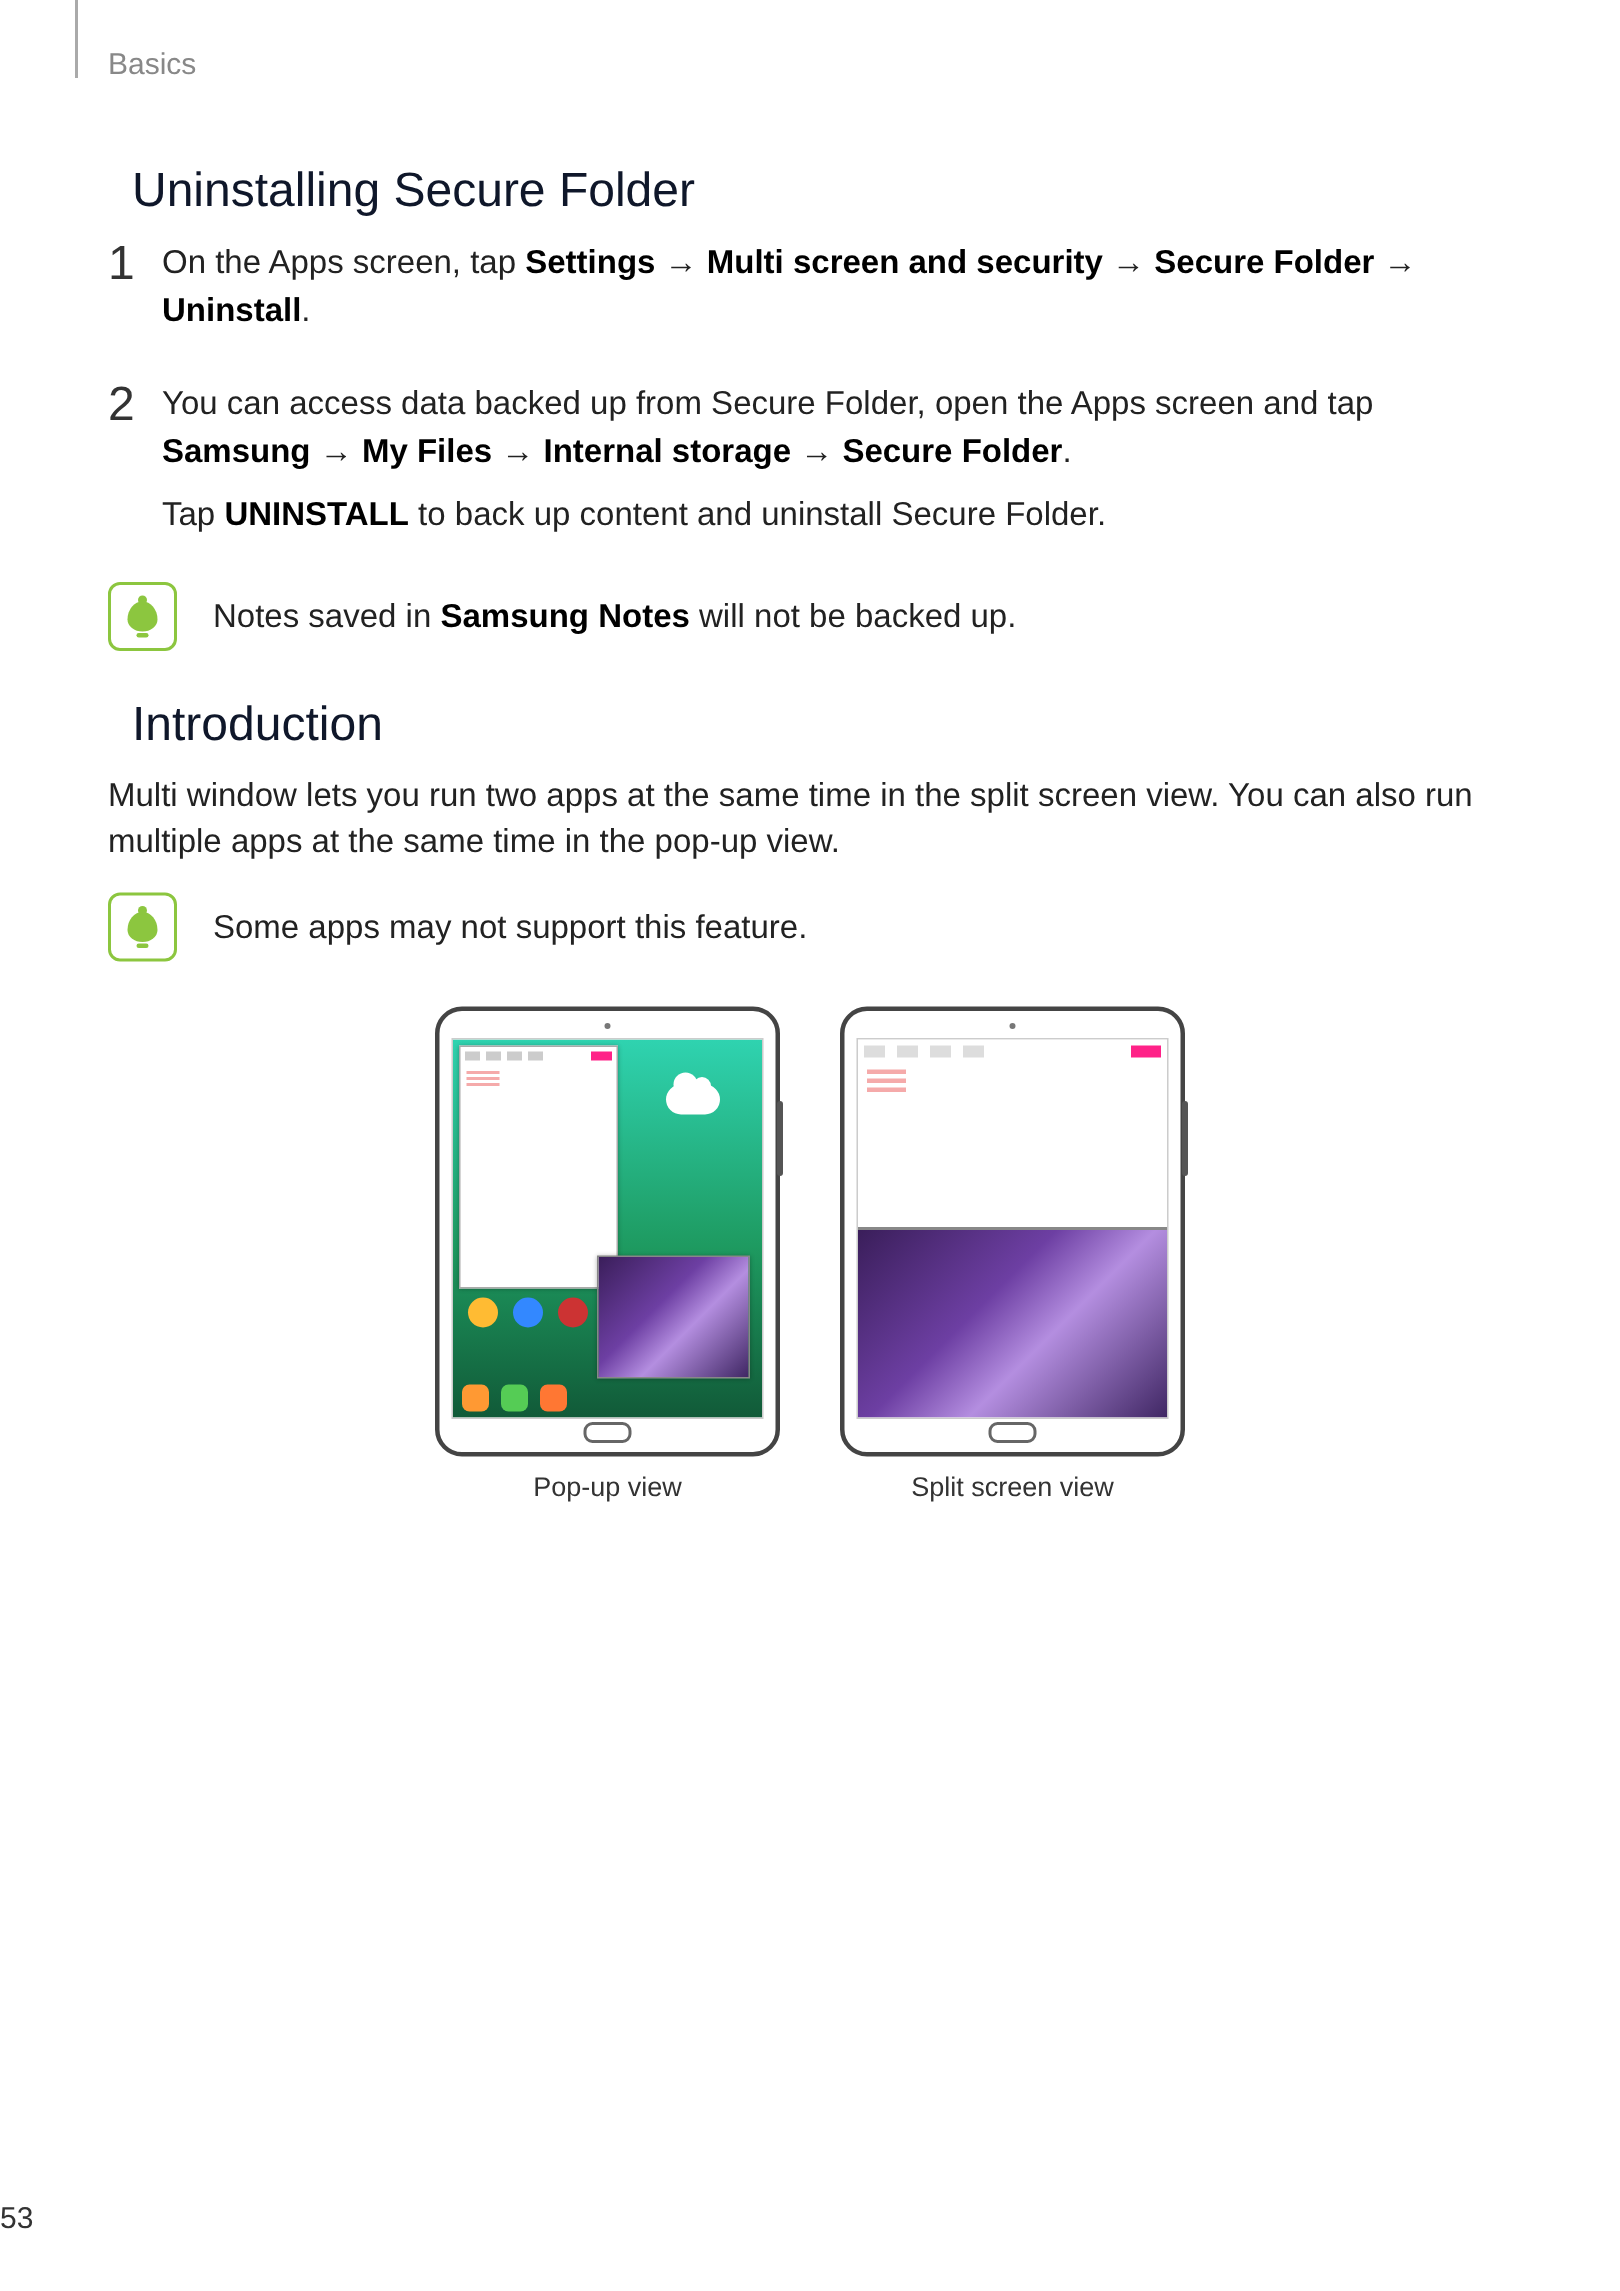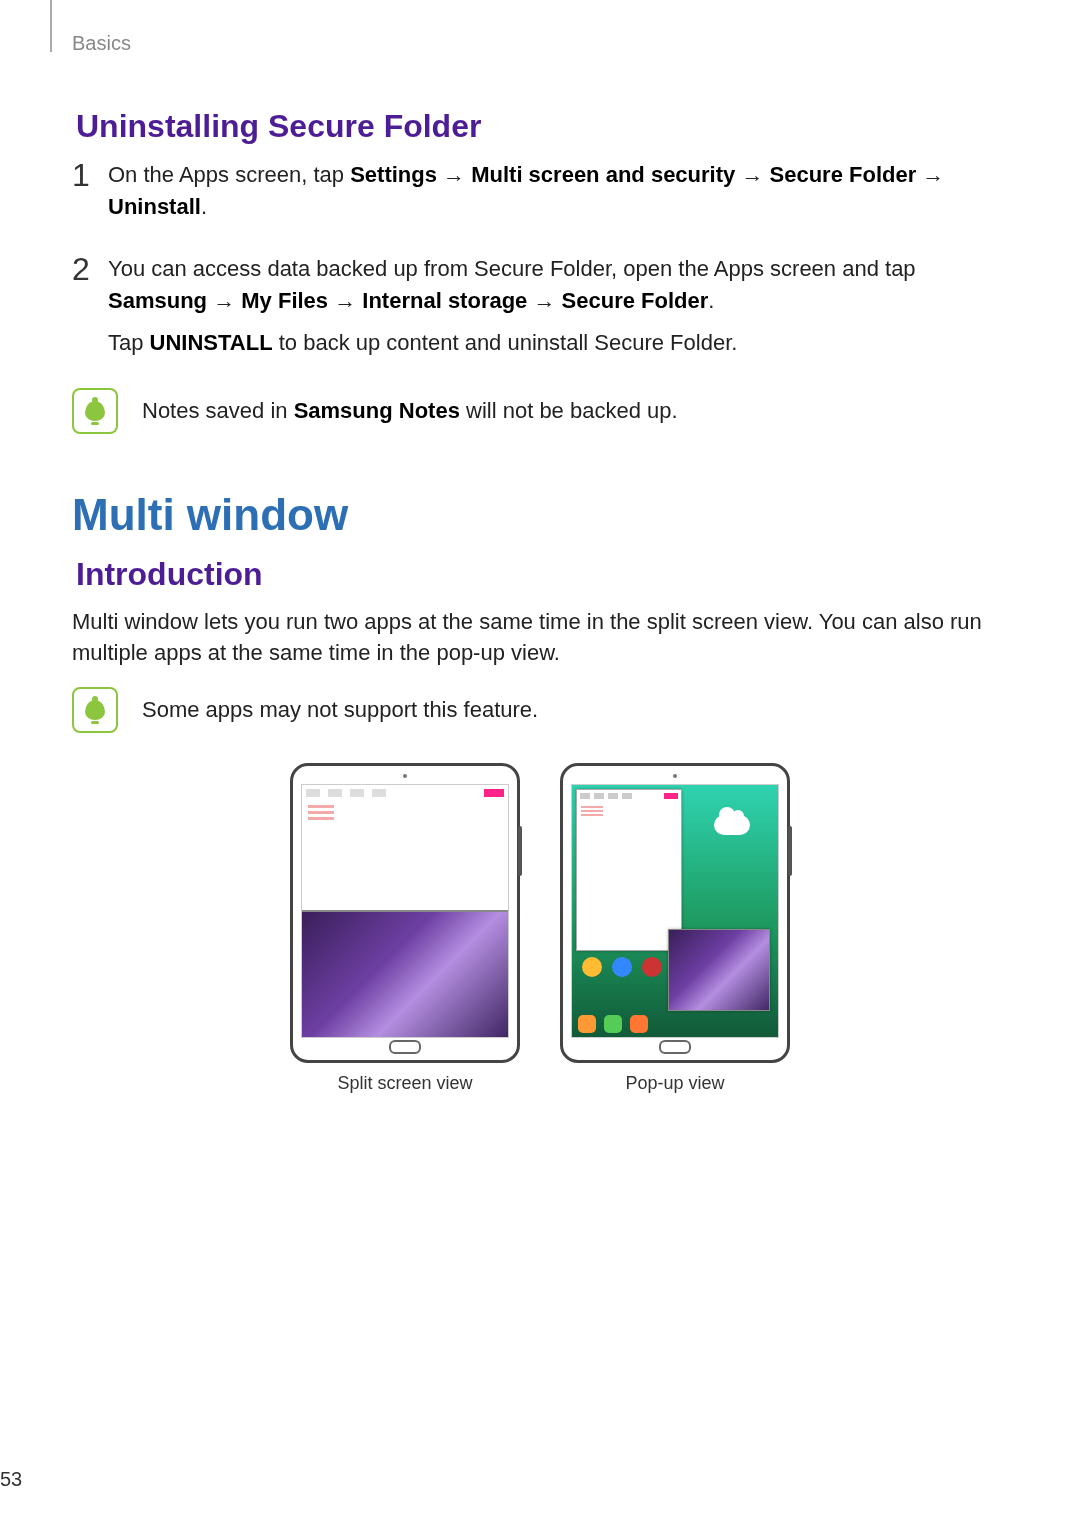--- a/index.html
+++ b/index.html
@@ -31,23 +31,23 @@
     position:absolute;
     left:72px; top:32px;
     font-size:20px;
     color:#888;
   }
   .content {
     padding-top:108px;
   }
   .h2 {
     font-size:32px;
-    font-weight:700;
-    color:#4c1d95;
-    margin:0 0 14px 4px;
+    font-weight:400;
+    color:#0f172a;
+    margin:0 0 14px 16px;
   }
   .h1 {
     font-size:44px;
     font-weight:700;
     color:#2d6fb5;
     margin:56px 0 16px 0;
   }
   p.body {
     font-size:22px;
     line-height:1.4;
@@ -271,58 +271,31 @@
 
     <div class="note-row">
       <div class="note-icon">
           <div class="bell"></div>
         </div>
       <div class="note-text">
         <span>Notes saved in </span><b>Samsung Notes</b><span> will not be backed up.</span>
       </div>
     </div>
 
-    <div class="h1">Multi window</div>
     <div class="h2">Introduction</div>
     <p class="body">Multi window lets you run two apps at the same time in the split screen view. You can also run multiple apps at the same time in the pop-up view.</p>
 
     <div class="note-row">
       <div class="note-icon">
           <div class="bell"></div>
         </div>
       <div class="note-text">Some apps may not support this feature.</div>
     </div>
 
     <div class="figures">
-      <div class="fig-col">
-        <div class="tablet">
-          <div class="cam"></div>
-            <div class="side-btn"></div>
-          <div class="screen">
-            <div class="split-top">
-              <div class="bars">
-                  <span></span>
-                  <span></span>
-                  <span></span>
-                  <span></span>
-                  <span></span>
-                </div>
-              <div class="lines">
-                  <span></span>
-                  <span></span>
-                  <span></span>
-                </div>
-            </div>
-            <div class="split-bot"></div>
-          </div>
-          <div class="home"></div>
-        </div>
-        <div class="caption">Split screen view</div>
-      </div>
-
       <div class="fig-col">
         <div class="tablet">
           <div class="cam"></div>
             <div class="side-btn"></div>
           <div class="screen">
             <div class="home-grid">
               <div class="cloud"></div>
               <div class="popup1">
                 <div class="bars">
                     <span></span>
@@ -347,17 +320,43 @@
                   <i class="i1"></i>
                   <i class="i2"></i>
                   <i class="i3"></i>
                 </div>
             </div>
           </div>
           <div class="home"></div>
         </div>
         <div class="caption">Pop-up view</div>
       </div>
+
+      <div class="fig-col">
+        <div class="tablet">
+          <div class="cam"></div>
+            <div class="side-btn"></div>
+          <div class="screen">
+            <div class="split-top">
+              <div class="bars">
+                  <span></span>
+                  <span></span>
+                  <span></span>
+                  <span></span>
+                  <span></span>
+                </div>
+              <div class="lines">
+                  <span></span>
+                  <span></span>
+                  <span></span>
+                </div>
+            </div>
+            <div class="split-bot"></div>
+          </div>
+          <div class="home"></div>
+        </div>
+        <div class="caption">Split screen view</div>
+      </div>
     </div>
   </div>
 
   <div class="page-num">53</div>
 </div>
 
 </body></html>

